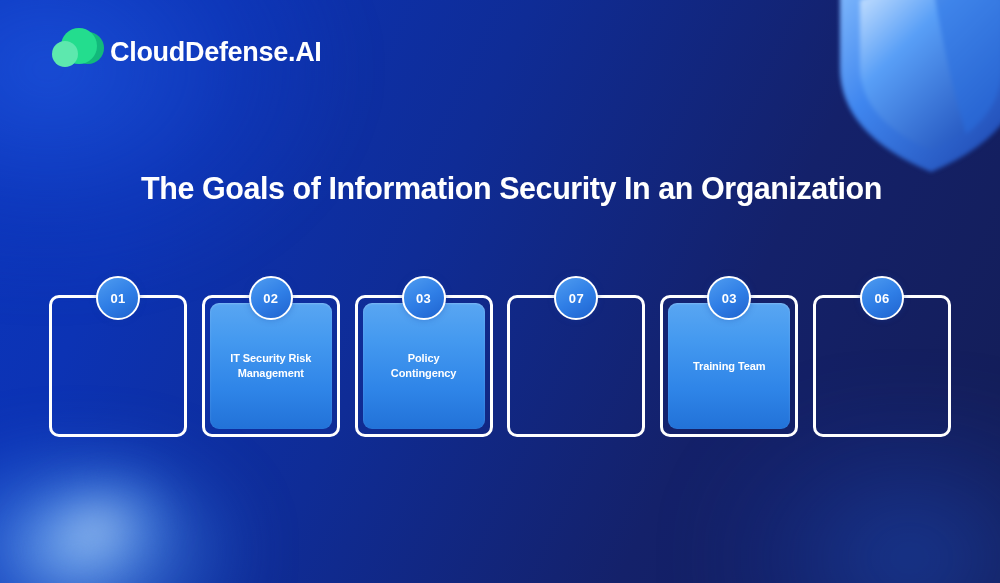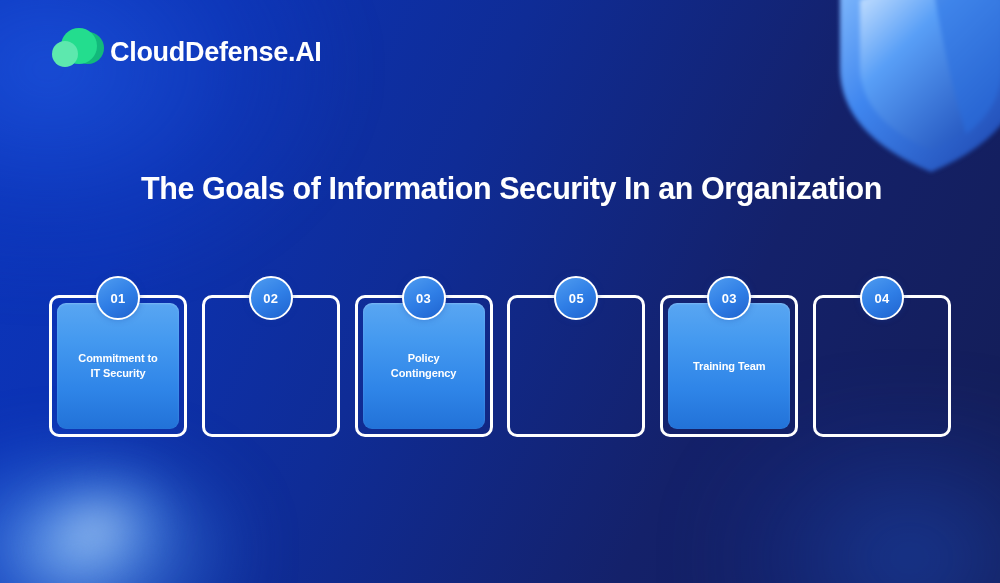--- a/index.html
+++ b/index.html
@@ -241,34 +241,34 @@
   <h1 class="page-title">The Goals of Information Security In an Organization</h1>
 
   <div class="cards-row">
 
     <div class="card">
       <div class="card-outline">
         <svg viewBox="0 0 140 144" xmlns="http://www.w3.org/2000/svg">
           <path d="M53 2.5 A27 27 0 0 0 87 2.5 L129 2.5 A8.5 8.5 0 0 1 137.5 11 L137.5 133 A8.5 8.5 0 0 1 129 141.5 L11 141.5 A8.5 8.5 0 0 1 2.5 133 L2.5 11 A8.5 8.5 0 0 1 11 2.5 Z" fill="none" stroke="#ffffff" stroke-width="3"></path>
         </svg>
       </div>
+      <div class="card-badge">
+        <span class="card-badge-label">01</span>
+      </div>
+    </div>
+
+    <div class="card">
+      <div class="card-outline">
+        <svg viewBox="0 0 140 144" xmlns="http://www.w3.org/2000/svg">
+          <path d="M53 2.5 A27 27 0 0 0 87 2.5 L129 2.5 A8.5 8.5 0 0 1 137.5 11 L137.5 133 A8.5 8.5 0 0 1 129 141.5 L11 141.5 A8.5 8.5 0 0 1 2.5 133 L2.5 11 A8.5 8.5 0 0 1 11 2.5 Z" fill="none" stroke="#ffffff" stroke-width="3"></path>
+        </svg>
+      </div>
       <div class="card-panel">
-        <div class="card-text">Commitment to
-IT Security</div>
-      </div>
-      <div class="card-badge">
-        <span class="card-badge-label">01</span>
-      </div>
-    </div>
-
-    <div class="card">
-      <div class="card-outline">
-        <svg viewBox="0 0 140 144" xmlns="http://www.w3.org/2000/svg">
-          <path d="M53 2.5 A27 27 0 0 0 87 2.5 L129 2.5 A8.5 8.5 0 0 1 137.5 11 L137.5 133 A8.5 8.5 0 0 1 129 141.5 L11 141.5 A8.5 8.5 0 0 1 2.5 133 L2.5 11 A8.5 8.5 0 0 1 11 2.5 Z" fill="none" stroke="#ffffff" stroke-width="3"></path>
-        </svg>
+        <div class="card-text">IT Security Risk
+Management</div>
       </div>
       <div class="card-badge">
         <span class="card-badge-label">02</span>
       </div>
     </div>
 
     <div class="card">
       <div class="card-outline">
         <svg viewBox="0 0 140 144" xmlns="http://www.w3.org/2000/svg">
           <path d="M53 2.5 A27 27 0 0 0 87 2.5 L129 2.5 A8.5 8.5 0 0 1 137.5 11 L137.5 133 A8.5 8.5 0 0 1 129 141.5 L11 141.5 A8.5 8.5 0 0 1 2.5 133 L2.5 11 A8.5 8.5 0 0 1 11 2.5 Z" fill="none" stroke="#ffffff" stroke-width="3"></path>
@@ -283,21 +283,21 @@
       </div>
     </div>
 
     <div class="card">
       <div class="card-outline">
         <svg viewBox="0 0 140 144" xmlns="http://www.w3.org/2000/svg">
           <path d="M53 2.5 A27 27 0 0 0 87 2.5 L129 2.5 A8.5 8.5 0 0 1 137.5 11 L137.5 133 A8.5 8.5 0 0 1 129 141.5 L11 141.5 A8.5 8.5 0 0 1 2.5 133 L2.5 11 A8.5 8.5 0 0 1 11 2.5 Z" fill="none" stroke="#ffffff" stroke-width="3"></path>
         </svg>
       </div>
       <div class="card-badge">
-        <span class="card-badge-label">05</span>
+        <span class="card-badge-label">07</span>
       </div>
     </div>
 
     <div class="card">
       <div class="card-outline">
         <svg viewBox="0 0 140 144" xmlns="http://www.w3.org/2000/svg">
           <path d="M53 2.5 A27 27 0 0 0 87 2.5 L129 2.5 A8.5 8.5 0 0 1 137.5 11 L137.5 133 A8.5 8.5 0 0 1 129 141.5 L11 141.5 A8.5 8.5 0 0 1 2.5 133 L2.5 11 A8.5 8.5 0 0 1 11 2.5 Z" fill="none" stroke="#ffffff" stroke-width="3"></path>
         </svg>
       </div>
       <div class="card-panel">
@@ -308,18 +308,18 @@
       </div>
     </div>
 
     <div class="card">
       <div class="card-outline">
         <svg viewBox="0 0 140 144" xmlns="http://www.w3.org/2000/svg">
           <path d="M53 2.5 A27 27 0 0 0 87 2.5 L129 2.5 A8.5 8.5 0 0 1 137.5 11 L137.5 133 A8.5 8.5 0 0 1 129 141.5 L11 141.5 A8.5 8.5 0 0 1 2.5 133 L2.5 11 A8.5 8.5 0 0 1 11 2.5 Z" fill="none" stroke="#ffffff" stroke-width="3"></path>
         </svg>
       </div>
       <div class="card-badge">
-        <span class="card-badge-label">04</span>
+        <span class="card-badge-label">06</span>
       </div>
     </div>
 
   </div>
 </div>
 
 </body></html>

